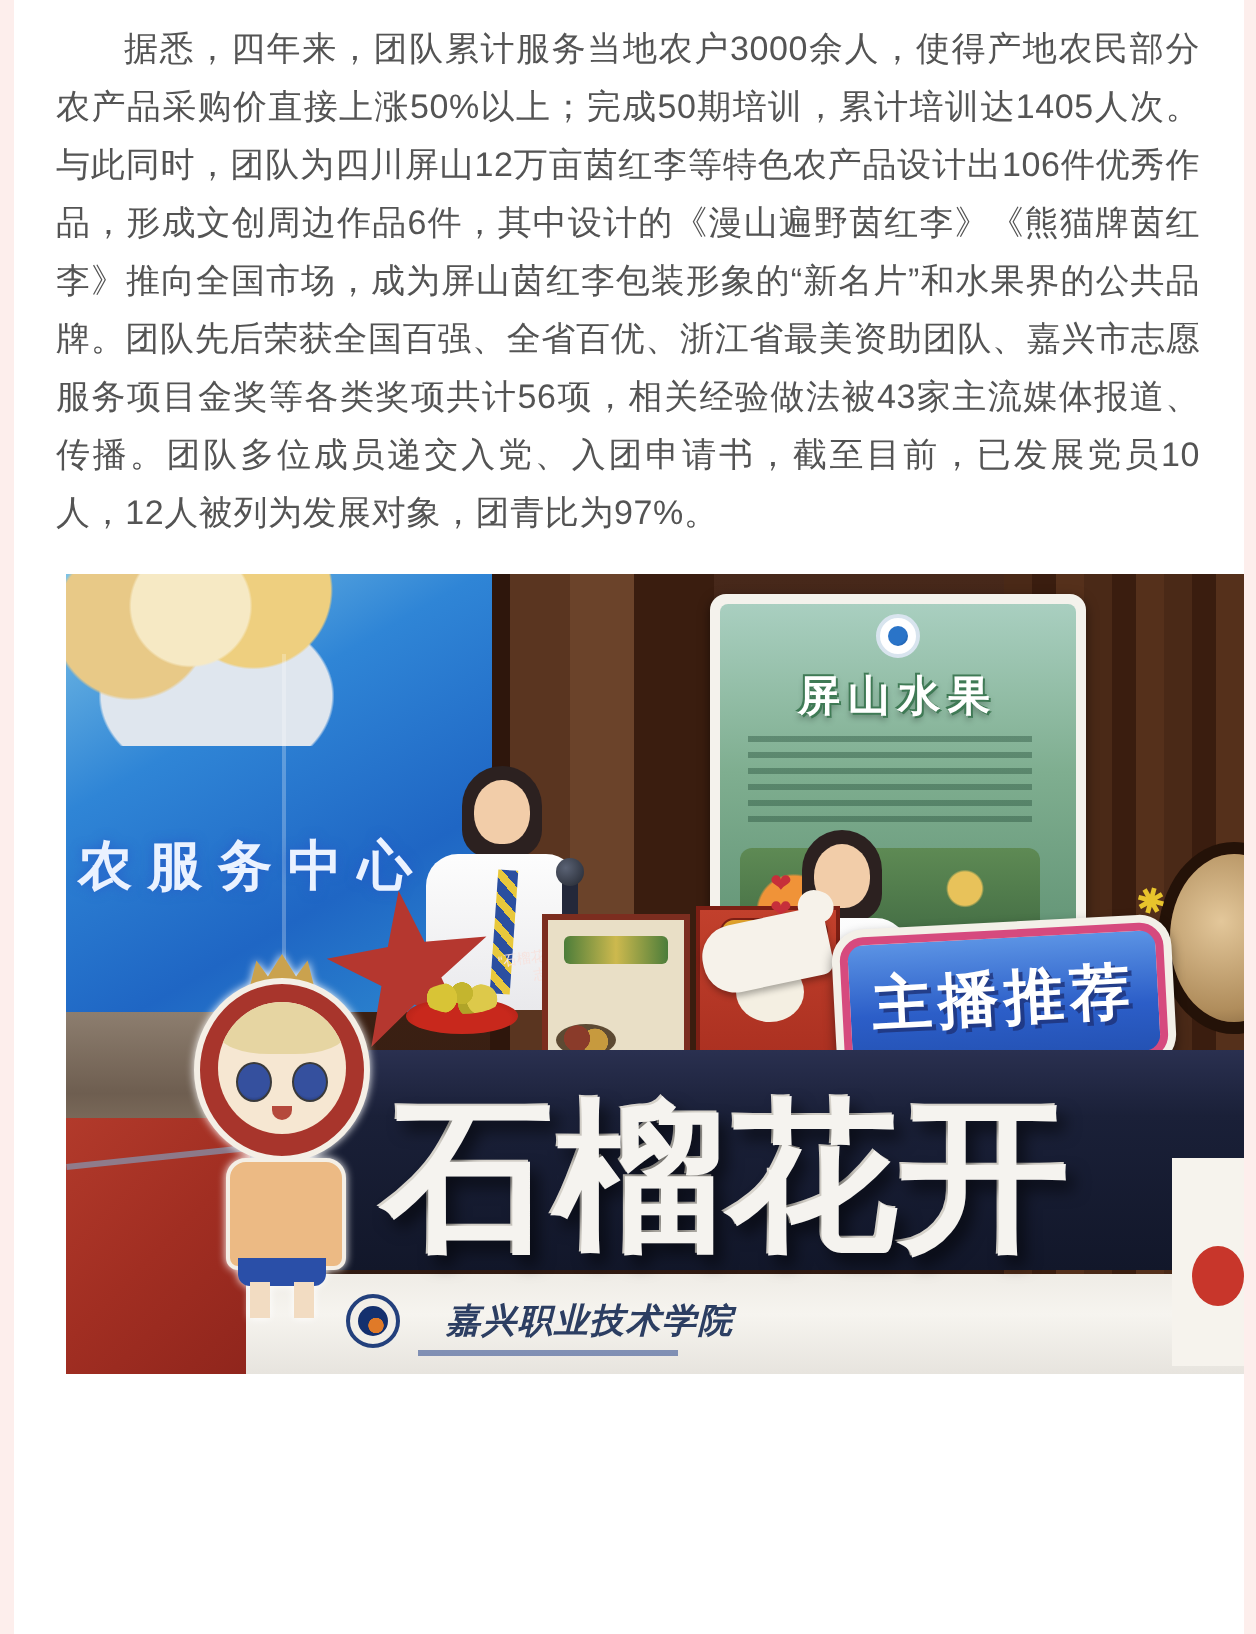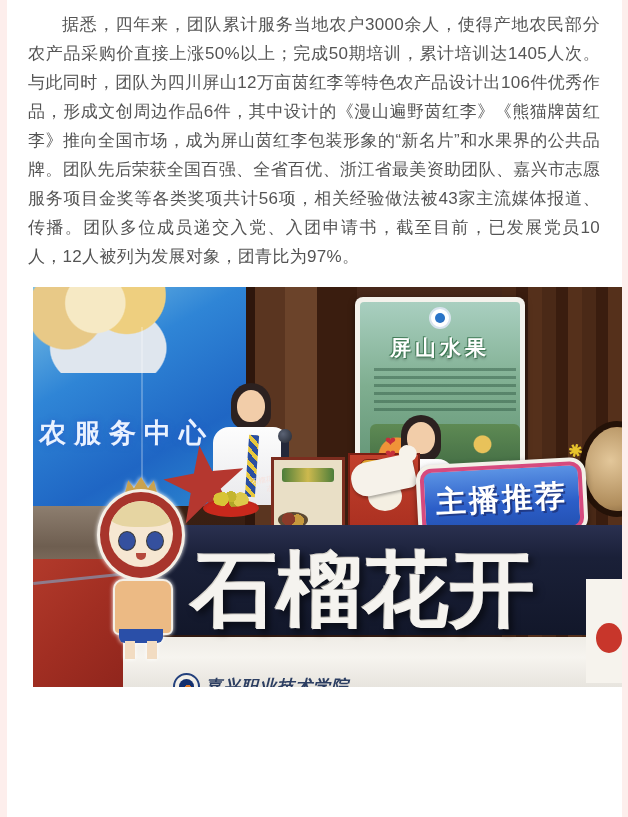--- a/index.html
+++ b/index.html
@@ -44,21 +44,21 @@
 
   
   .marble-step{position:absolute;left:0;top:219px;width:100px;height:58px;
     background:linear-gradient(180deg,#8d7e6f,#6e5e50 70%,#7d6c5c);}
   .red-floor{position:absolute;left:0;top:272px;width:96px;height:128px;
     background:linear-gradient(135deg,#b23a2b 0%,#a12e22 50%,#8f251c 100%);}
   .red-floor::after{content:"";position:absolute;left:0;top:18px;width:100%;height:3px;
     background:rgba(120,180,220,.55);transform:rotate(-6deg);display:block;}
 
   
-  .banner{position:absolute;left:322px;top:10px;width:170px;height:196px;
+  .banner{position:absolute;left:322px;top:10px;width:188px;height:196px;
     background:#f4f2ec;border-radius:8px;padding:5px;box-sizing:border-box;box-shadow:0 2px 6px rgba(0,0,0,.5);}
   .banner-body{width:100%;height:100%;border-radius:4px;overflow:hidden;position:relative;
     background:linear-gradient(180deg,#a9cfc0 0%,#7fae90 45%,#5d8f70 100%);}
   .banner-logo-icon{position:absolute;left:50%;top:5px;transform:translateX(-50%);
     width:18px;height:18px;border-radius:50%;background:#fff;border:2px solid #d8e4ee;}
   .banner-logo-icon::after{content:"";position:absolute;left:4px;top:4px;width:10px;height:10px;
     border-radius:50%;background:radial-gradient(circle at 35% 35%,#2a74c8 60%,#134a92);}
   .banner-title{position:absolute;left:0;top:32px;width:100%;text-align:center;
     color:#ffffff;font-size:21px;font-weight:bold;letter-spacing:4px;
     text-shadow:1px 1px 0 #3f7a55,-1px -1px 0 #3f7a55,0 2px 3px rgba(0,0,0,.35);}
@@ -152,21 +152,21 @@
     text-shadow:4px 5px 8px rgba(0,0,0,.55),-1px -1px 0 #dcd8d0;}
   .base{position:absolute;left:90px;top:350px;width:499px;height:50px;
     background:linear-gradient(180deg,#efece6,#f6f4ef 40%,#e7e4de);}
   .right-card{position:absolute;right:0;top:292px;width:36px;height:104px;background:#f6f3ed;}
   .right-card::after{content:"";position:absolute;left:10px;top:44px;width:26px;height:30px;border-radius:50%;
     background:#c8362b;}
   .gold-disc{position:absolute;left:552px;top:140px;width:64px;height:84px;border-radius:50%;
     background:radial-gradient(circle at 40% 40%,#e3c79a,#b08d5c 70%,#7a5c38);box-shadow:0 0 0 6px #241208;}
 
   
-  .college{position:absolute;left:140px;top:360px;display:flex;align-items:center;gap:5px;margin-top:26px;}
+  .college{position:absolute;left:140px;top:360px;display:flex;align-items:center;gap:23px;}
   .college-logo-icon{width:27px;height:27px;border-radius:50%;background:#f2efe8;border:2px solid #23407c;
     position:relative;box-sizing:border-box;}
   .college-logo-icon::after{content:"";position:absolute;left:4px;top:4px;width:15px;height:15px;border-radius:50%;
     background:radial-gradient(circle at 60% 65%,#e07a28 0 28%,#14306e 30%);}
   .college-name{font-family:"Liberation Serif","DejaVu Serif",serif;font-style:italic;font-weight:bold;
     font-size:17px;color:#2c3e62;letter-spacing:1px;}
   .college-sub{position:absolute;left:36px;top:28px;width:130px;height:3px;background:rgba(40,70,140,.55);}
 
   
   .mascot{position:absolute;left:60px;top:190px;width:96px;height:182px;filter:drop-shadow(0 0 2px #ffffff);}

